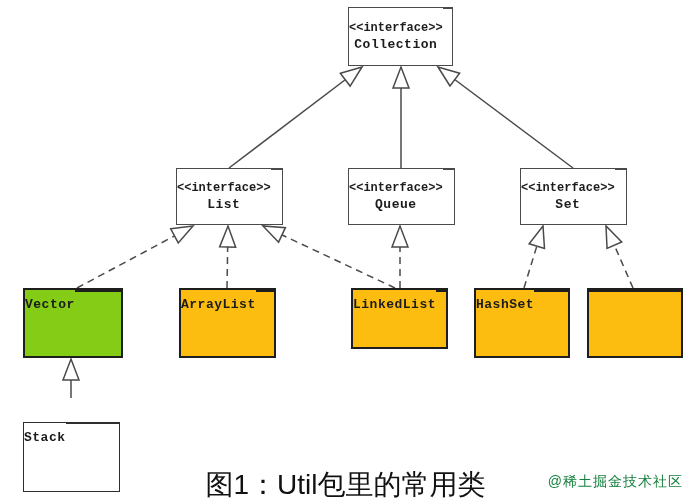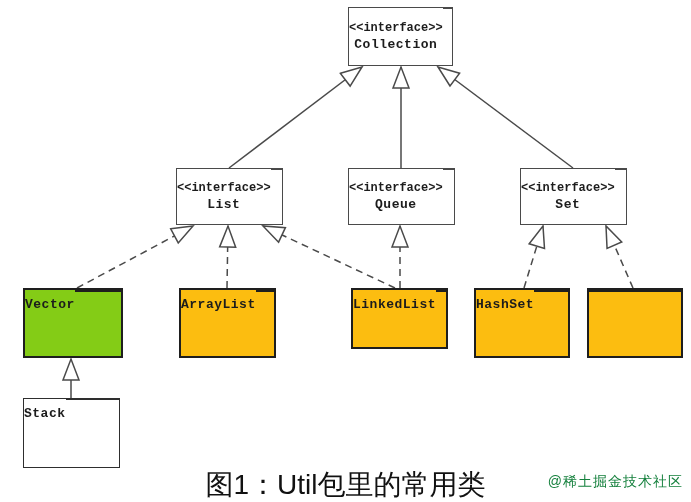--- a/index.html
+++ b/index.html
@@ -11,21 +11,21 @@
        display:flex;flex-direction:row;}
   .box .hdr{flex:0 0 auto;display:flex;flex-direction:column;justify-content:center;
             align-items:center;line-height:1.35;padding:2px 0;}
   .box .stereo{font-size:12px;font-weight:700;color:#1c1c1c;}
   .box .cname{font-size:13px;font-weight:700;color:#1c1c1c;letter-spacing:.5px;}
   .box .comp{flex:1 1 auto;border-top:1.5px solid #4a4a4a;}
 
   .box.green{background:#84cc16;border:2px solid #1e1e1e;}
   .box.orange{background:#fcbd10;border:2px solid #1e1e1e;}
   .box.green .comp,.box.orange .comp{border-top:2px solid #1e1e1e;}
-  .box.plain{border:1.5px solid #2e2e2e;}
+  .box.plain{border:1.5px solid #2e2e2e;margin-top:24px;}
   .box.plain .comp{border-top:1.5px solid #2e2e2e;}
 
   #b-collection{left:348px;top:7px;width:105px;height:59px;}
   #b-list{left:176px;top:168px;width:107px;height:57px;}
   #b-queue{left:348px;top:168px;width:107px;height:57px;}
   #b-set{left:520px;top:168px;width:107px;height:57px;}
   #b-vector{left:23px;top:288px;width:100px;height:70px;}
   #b-arraylist{left:179px;top:288px;width:97px;height:70px;}
   #b-linkedlist{left:351px;top:288px;width:97px;height:61px;}
   #b-hashset{left:474px;top:288px;width:96px;height:70px;}

